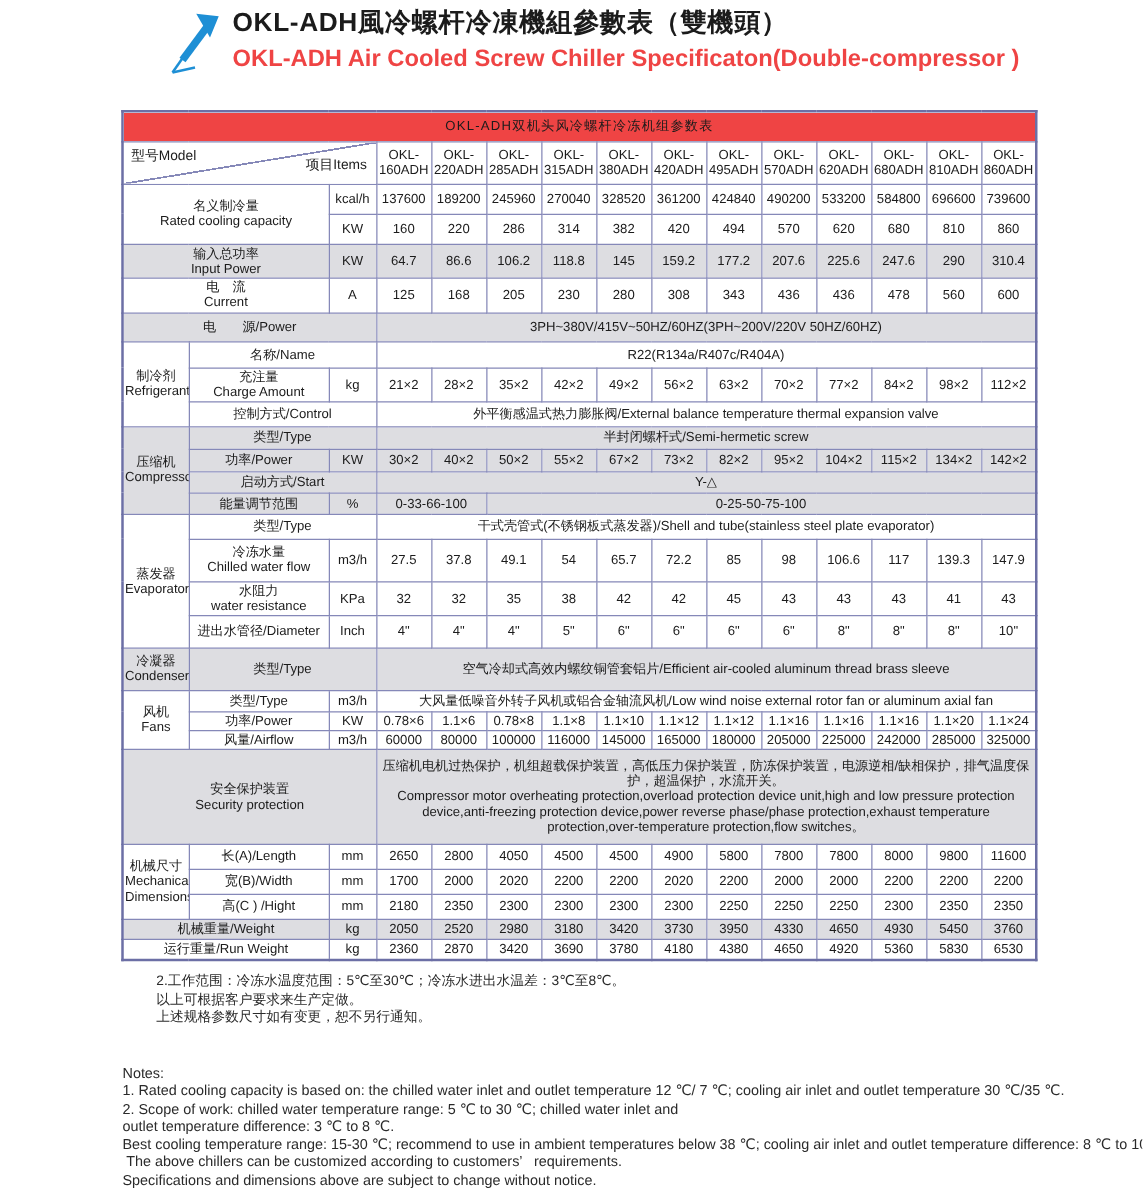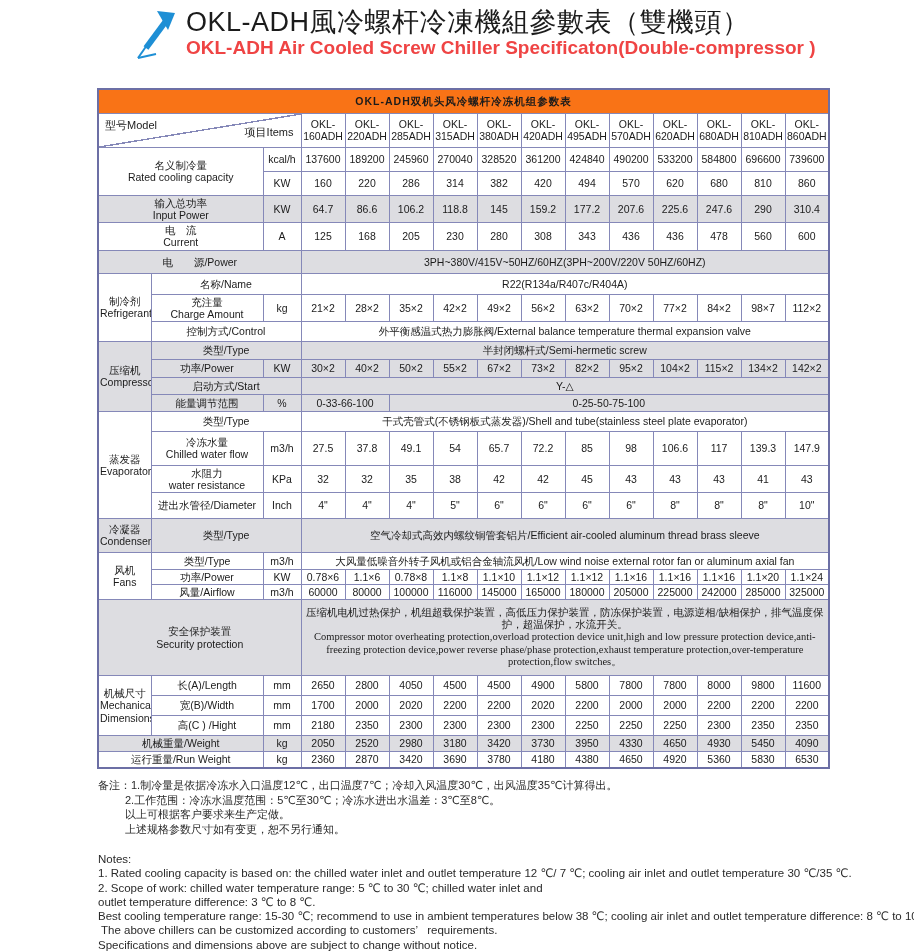--- a/index.html
+++ b/index.html
@@ -1,36 +1,36 @@
 <!DOCTYPE html>
 <html><head>
 <meta charset="utf-8">
 <style>
   html,body{margin:0;padding:0;background:#ffffff;}
   .page{position:relative;width:914px;height:952px;background:#ffffff;
         font-family:"Liberation Sans","DejaVu Sans",sans-serif;color:#1b1b1b;overflow:hidden;}
 
   
   .logo{position:absolute;left:136px;top:6px;width:44px;height:54px;}
-  .title-zh{position:absolute;left:186px;top:4px;font-size:27px;font-weight:normal;letter-spacing:.5px;white-space:nowrap;text-align:center;}
+  .title-zh{position:absolute;left:186px;top:4px;font-size:21px;font-weight:bold;letter-spacing:.5px;white-space:nowrap;text-align:center;}
   .title-en{position:absolute;left:186px;top:37px;font-size:19px;font-weight:bold;white-space:nowrap;color:#ef4444;}
 
   
   .tbl-wrap{position:absolute;left:97px;top:88px;}
   table.spec{border-collapse:collapse;table-layout:fixed;width:733px;border:2px solid #6c6fa5;}
   table.spec td{border:1px solid #8588b8;text-align:center;vertical-align:middle;
       font-size:10.5px;line-height:1.15;padding:1px 1px;white-space:pre-line;overflow:hidden;color:#1b1b1b;}
-  td.head{background:#f97316;color:#ffffff;font-size:14.5px;font-weight:bold;letter-spacing:1px;
+  td.head{background:#ef4444;color:#ffffff;font-size:14.5px;font-weight:normal;letter-spacing:1px;
       border:1px solid #2aa7e0;}
   td.model{font-size:11.5px;line-height:1.3;}
   td.group{font-size:11px;line-height:1.35;}
   td.label{font-size:11px;line-height:1.25;}
   td.unit{font-size:10.5px;}
   td.wide{font-size:11px;}
-  td.textblock{text-align:left;font-size:11px;line-height:15px;padding:4px 7px;white-space:pre-line;font-family:Liberation Serif, serif;}
+  td.textblock{text-align:left;font-size:11px;line-height:15px;padding:4px 7px;white-space:pre-line;}
   tr.shade td{background:#dddde1;}
   tr td.corner{background:#ffffff;}
 
   
   td.corner{position:relative;padding:0;}
   .corner-diag{position:absolute;inset:0;
      background:linear-gradient(to bottom right,transparent calc(50% - 0.7px),#8588b8 calc(50% - 0.7px),#8588b8 calc(50% + 0.7px),transparent calc(50% + 0.7px));}
   .corner-model{position:absolute;left:6px;top:5px;font-size:11px;}
   .corner-items{position:absolute;right:7px;top:12px;font-size:11px;}
 
@@ -188,21 +188,21 @@
             <td class="val">21×2</td>
             <td class="val">28×2</td>
             <td class="val">35×2</td>
             <td class="val">42×2</td>
             <td class="val">49×2</td>
             <td class="val">56×2</td>
             <td class="val">63×2</td>
             <td class="val">70×2</td>
             <td class="val">77×2</td>
             <td class="val">84×2</td>
-            <td class="val">98×7</td>
+            <td class="val">98×2</td>
             <td class="val">112×2</td>
           </tr>
           <tr style="height: 20px;">
             <td colspan="2" class="label">控制方式/Control</td>
             <td colspan="12" class="wide">外平衡感温式热力膨胀阀/External balance temperature thermal expansion valve</td>
           </tr>
           <tr class="shade" style="height: 18px;">
             <td rowspan="4" class="group">压缩机
 Compressor</td>
             <td colspan="2" class="label">类型/Type</td>
@@ -399,21 +399,21 @@
             <td class="val">2520</td>
             <td class="val">2980</td>
             <td class="val">3180</td>
             <td class="val">3420</td>
             <td class="val">3730</td>
             <td class="val">3950</td>
             <td class="val">4330</td>
             <td class="val">4650</td>
             <td class="val">4930</td>
             <td class="val">5450</td>
-            <td class="val">4090</td>
+            <td class="val">3760</td>
           </tr>
           <tr style="height: 16px;">
             <td colspan="2" class="label">运行重量/Run Weight</td>
             <td class="unit">kg</td>
             <td class="val">2360</td>
             <td class="val">2870</td>
             <td class="val">3420</td>
             <td class="val">3690</td>
             <td class="val">3780</td>
             <td class="val">4180</td>
@@ -422,21 +422,20 @@
             <td class="val">4920</td>
             <td class="val">5360</td>
             <td class="val">5830</td>
             <td class="val">6530</td>
           </tr>
         </tbody>
     </table>
   </div>
 
   <div class="notes-zh" id="notes-zh">
-      <div class="line">备注：1.制冷量是依据冷冻水入口温度12℃，出口温度7℃；冷却入风温度30℃，出风温度35℃计算得出。</div>
       <div class="line indent">2.工作范围：冷冻水温度范围：5℃至30℃；冷冻水进出水温差：3℃至8℃。</div>
       <div class="line indent">以上可根据客户要求来生产定做。</div>
       <div class="line indent">上述规格参数尺寸如有变更，恕不另行通知。</div>
     </div>
   <div class="notes-en" id="notes-en">
       <div class="line">Notes:</div>
       <div class="line">1. Rated cooling capacity is based on: the chilled water inlet and outlet temperature 12 ℃/ 7 ℃; cooling air inlet and outlet temperature 30 ℃/35 ℃.</div>
       <div class="line">2. Scope of work: chilled water temperature range: 5 ℃ to 30 ℃; chilled water inlet and</div>
       <div class="line">outlet temperature difference: 3 ℃ to 8 ℃.</div>
       <div class="line">Best cooling temperature range: 15-30 ℃; recommend to use in ambient temperatures below 38 ℃; cooling air inlet and outlet temperature difference: 8 ℃ to 10 ℃.</div>

